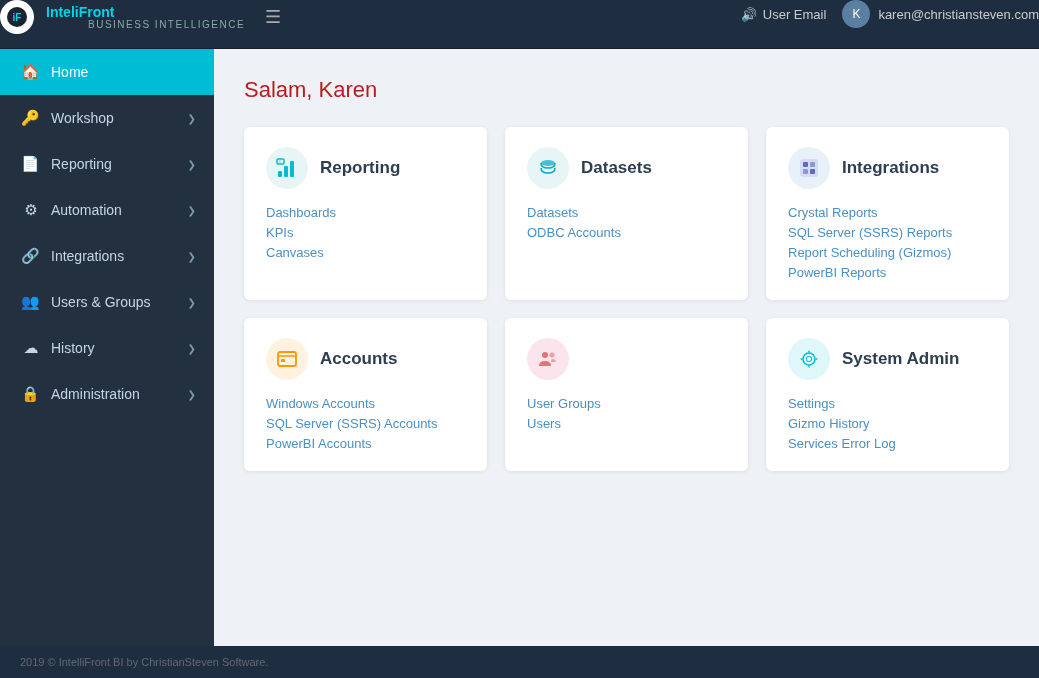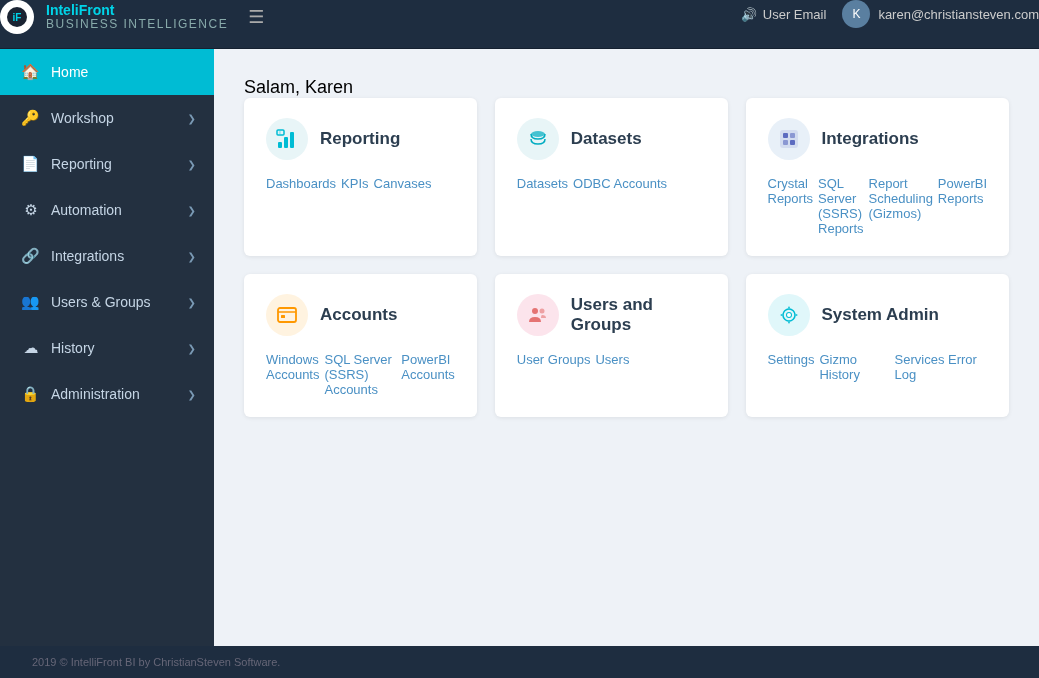--- a/index.html
+++ b/index.html
@@ -17,21 +17,21 @@
       border-bottom: 1px solid #152030;
     }
     .navbar-left { display: flex; align-items: center; gap: 12px; }
     .logo-circle {
       width: 34px; height: 34px; border-radius: 50%;
       background: #fff;
       display: flex; align-items: center; justify-content: center;
       font-size: 10px; font-weight: bold; color: #1a2332;
     }
     .logo-text { color: #00d4e8; font-size: 14px; font-weight: bold; line-height: 1; }
-    .logo-sub { color: #8aa; font-size: 12px; letter-spacing: 1.5px; }
+    .logo-sub { color: #8aa; font-size: 10px; letter-spacing: 1.5px; margin-left: 42px; }
     .hamburger { color: #aaa; font-size: 18px; cursor: pointer; margin-left: 8px; }
     .navbar-right { display: flex; align-items: center; gap: 16px; }
     .user-view { color: #ccc; font-size: 13px; display: flex; align-items: center; gap: 5px; cursor: pointer; }
     .user-view-icon { color: #aaa; }
     .user-info { display: flex; align-items: center; gap: 8px; color: #ccc; font-size: 13px; }
     .avatar-circle { width: 28px; height: 28px; border-radius: 50%; background: #5a7fa0; display: flex; align-items: center; justify-content: center; color: #fff; font-size: 12px; }
 
     
     .main-layout { display: flex; flex: 1; overflow: hidden; }
 
@@ -63,22 +63,23 @@
     .sidebar-chevron { font-size: 10px; color: #7a9ab5; }
 
     
     .content {
       flex: 1;
       background: #eef2f7;
       padding: 28px 30px 20px 30px;
       overflow-y: auto;
     }
     .greeting {
-      font-size: 18px;
-      color: #000000;
+      font-size: 22px;
+      color: #b91c1c;
+      margin-bottom: 24px;
       font-weight: 400;
     }
 
     
     .cards-grid {
       display: grid;
       grid-template-columns: repeat(3, 1fr);
       gap: 18px;
     }
     .card {
@@ -90,37 +91,37 @@
     .card-header {
       display: flex; align-items: center; gap: 12px;
       margin-bottom: 16px;
     }
     .card-icon {
       width: 42px; height: 42px; border-radius: 50%;
       display: flex; align-items: center; justify-content: center;
       font-size: 20px; flex-shrink: 0;
     }
     .card-title { font-size: 17px; font-weight: 600; color: #2c3e50; }
-    .card-links { display: flex; flex-direction: row; gap: 5px; }
+    .card-links { display: flex; flex-direction: column; gap: 5px; }
     .card-link { color: #4a90c4; font-size: 13px; text-decoration: none; cursor: pointer; }
 
     
     .icon-reporting { background: #e8f5f7; color: #00bcd4; }
     .icon-datasets { background: #e8f5f7; color: #00acc1; }
     .icon-integrations { background: #e8f0f8; color: #5c6bc0; }
     .icon-accounts { background: #fff3e0; color: #ff9800; }
     .icon-users { background: #fce4ec; color: #e57373; }
     .icon-sysadmin { background: #e0f7fa; color: #00bcd4; }
 
     
     .footer {
       background: #1e2d40;
       color: #667;
       font-size: 11px;
-      padding: 10px 32px;
+      padding: 10px 20px;
       text-align: left;
       flex-shrink: 0;
     }
   </style>
 </head>
 <body>
 
 <div class="navbar">
   <div class="navbar-left">
     <div class="logo-circle">
@@ -289,21 +290,20 @@
         <div class="card">
     <div class="card-header">
       <div class="card-icon icon-users">
         <svg width="22" height="22" viewBox="0 0 22 22" fill="none">
     <circle cx="8" cy="7" r="3" fill="#e57373"></circle>
     <circle cx="15" cy="7" r="2.5" fill="#e57373" opacity="0.6"></circle>
     <path d="M2 18 Q2 13 8 13 Q14 13 14 18" fill="#e57373"></path>
     <path d="M14 14 Q14 11 15 11 Q19 11 19 14" fill="#e57373" opacity="0.6"></path>
   </svg>
       </div>
-      <span class="card-title">Users and Groups</span>
     </div>
     <div class="card-links">
       <a class="card-link">User Groups</a>
             <a class="card-link">Users</a>
     </div>
   </div>
         <div class="card">
     <div class="card-header">
       <div class="card-icon icon-sysadmin">
         <svg width="22" height="22" viewBox="0 0 22 22" fill="none">

